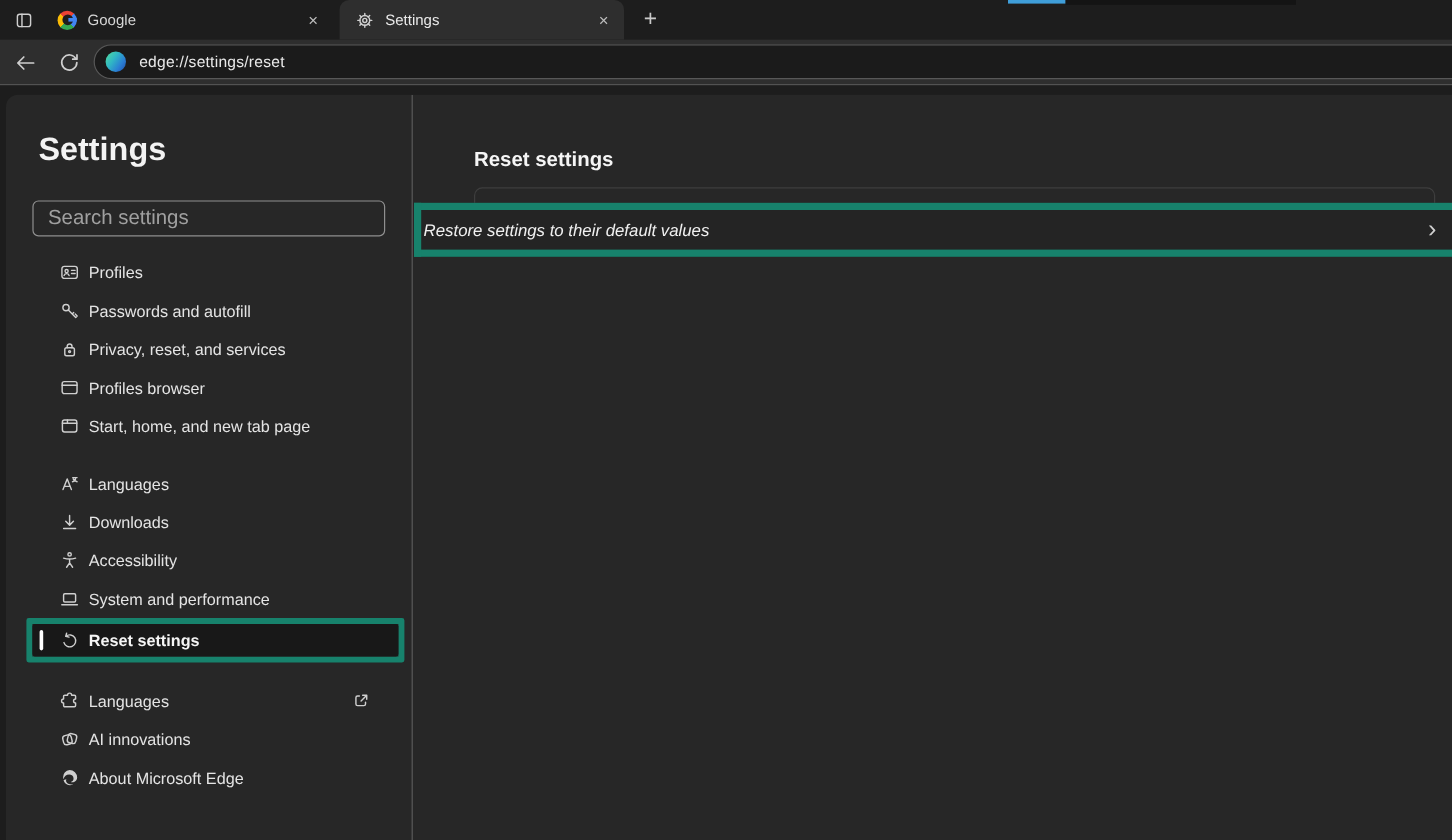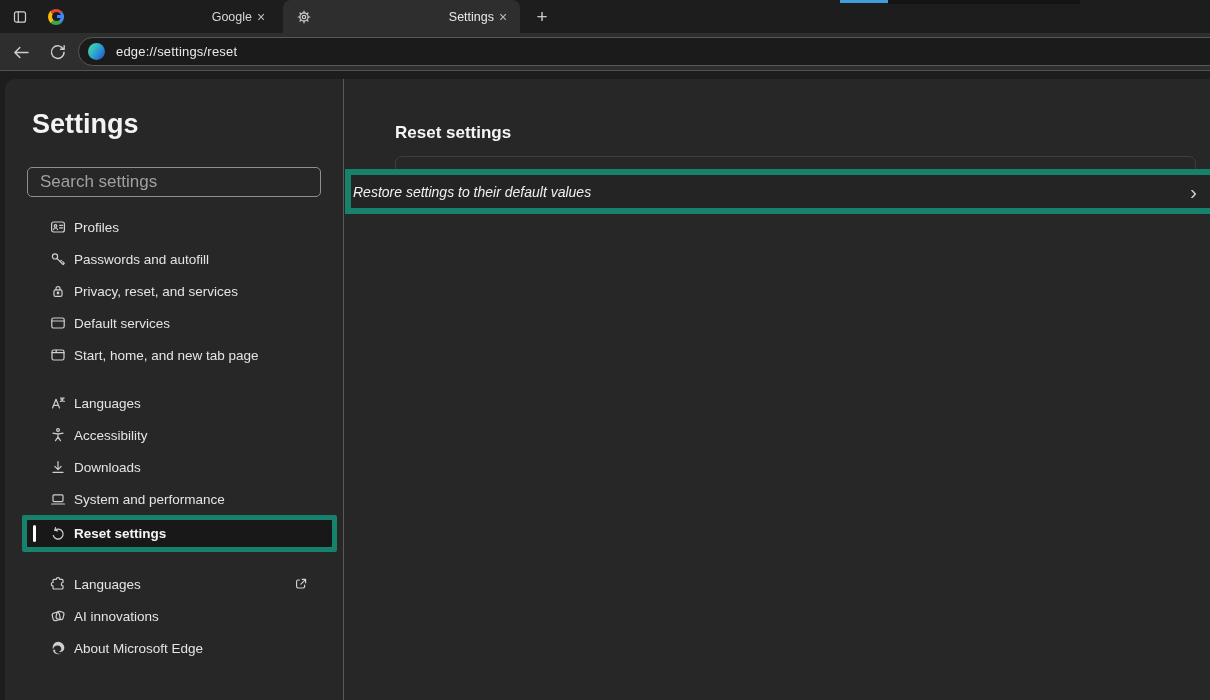--- a/index.html
+++ b/index.html
@@ -8,21 +8,21 @@
 
   
   .tabstrip { position:relative; height:33px; background:#1d1d1d; }
   .tab-actions-btn { position:absolute; left:8px; top:6px; width:24px; height:22px;
     display:flex; align-items:center; justify-content:center; border-radius:4px; cursor:pointer; }
   .tab { position:absolute; top:0; height:33px; display:flex; align-items:center;
     padding:0 8px 0 13px; cursor:pointer; }
   .tab.inactive { left:35px; width:243px; }
   .tab.active { left:283px; width:237px; background:#2e2e2e; border-radius:8px 8px 0 0; }
   .tab-title { margin-left:9px; font-size:12.5px; color:#d6d6d6; flex:1;
-    white-space:nowrap; overflow:hidden;text-align:right; }
+    white-space:nowrap; overflow:hidden; }
   .tab.active .tab-title { color:#e9e9e9; }
   .tab-close { width:18px; height:18px; display:flex; align-items:center; justify-content:center;
     color:#bdbdbd; font-size:14px; border-radius:3px; cursor:pointer; }
   .newtab-btn { position:absolute; left:530px; top:5px; width:24px; height:24px;
     display:flex; align-items:center; justify-content:center; color:#c9c9c9;
     font-size:19px; font-weight:300; border-radius:4px; cursor:pointer; }
   .strip-blue { position:absolute; left:840px; top:0; width:48px; height:3px;
     background:var(--blue-strip,#3F9ED9); }
   .strip-dark { position:absolute; left:888px; top:0; width:192px; height:4px; background:#141414; }
 
@@ -169,51 +169,51 @@
                 <path d="M6 6.8V5.6a2 2 0 0 1 4 0v1.2"></path>
                 <circle cx="8" cy="10" r=".8"></circle>
             </svg>
             <span class="nlabel">Privacy, reset, and services</span>
           </div>
           <div class="nav-item">
             <svg class="ic" viewBox="0 0 16 16">
               <rect x="1.8" y="3" width="12.4" height="10" rx="1.8"></rect>
                 <path d="M1.8 6h12.4"></path>
             </svg>
-            <span class="nlabel">Default services</span>
+            <span class="nlabel">Profiles browser</span>
           </div>
           <div class="nav-item">
             <svg class="ic" viewBox="0 0 16 16">
               <rect x="2" y="3" width="12" height="10" rx="1.8"></rect>
                 <path d="M2 5.7h12M6.2 3v2.7"></path>
             </svg>
             <span class="nlabel">Start, home, and new tab page</span>
           </div>
         </div>
 
         <div class="nav-group">
           <div class="nav-item">
             <svg class="ic" viewBox="0 0 16 16">
               <path d="M2.5 13L6 4.2 9.5 13M3.6 10.3h4.8"></path>
               <path d="M10.6 3h3.6M12.9 3v1a2.6 2.6 0 0 1-2.5 2.4M11 4.1c.6 1.3 1.8 2.1 3.2 2.3"></path>
             </svg>
             <span class="nlabel">Languages</span>
           </div>
           <div class="nav-item">
             <svg class="ic" viewBox="0 0 16 16">
+              <path d="M8 2.5v8M4.8 7.4L8 10.6l3.2-3.2M3 13.4h10"></path>
+            </svg>
+            <span class="nlabel">Downloads</span>
+          </div>
+          <div class="nav-item">
+            <svg class="ic" viewBox="0 0 16 16">
               <circle cx="8" cy="3" r="1.4"></circle>
                 <path d="M3 6.1c3.3 1 6.7 1 10 0M8 6.9v3.2M8 10.1l-2.5 3.6M8 10.1l2.5 3.6"></path>
             </svg>
             <span class="nlabel">Accessibility</span>
-          </div>
-          <div class="nav-item">
-            <svg class="ic" viewBox="0 0 16 16">
-              <path d="M8 2.5v8M4.8 7.4L8 10.6l3.2-3.2M3 13.4h10"></path>
-            </svg>
-            <span class="nlabel">Downloads</span>
           </div>
           <div class="nav-item">
             <svg class="ic" viewBox="0 0 16 16">
               <rect x="3" y="3.8" width="10" height="6.8" rx="1"></rect>
                 <path d="M1.5 13h13"></path>
             </svg>
             <span class="nlabel">System and performance</span>
           </div>
 
           <div class="annotation-sb">

